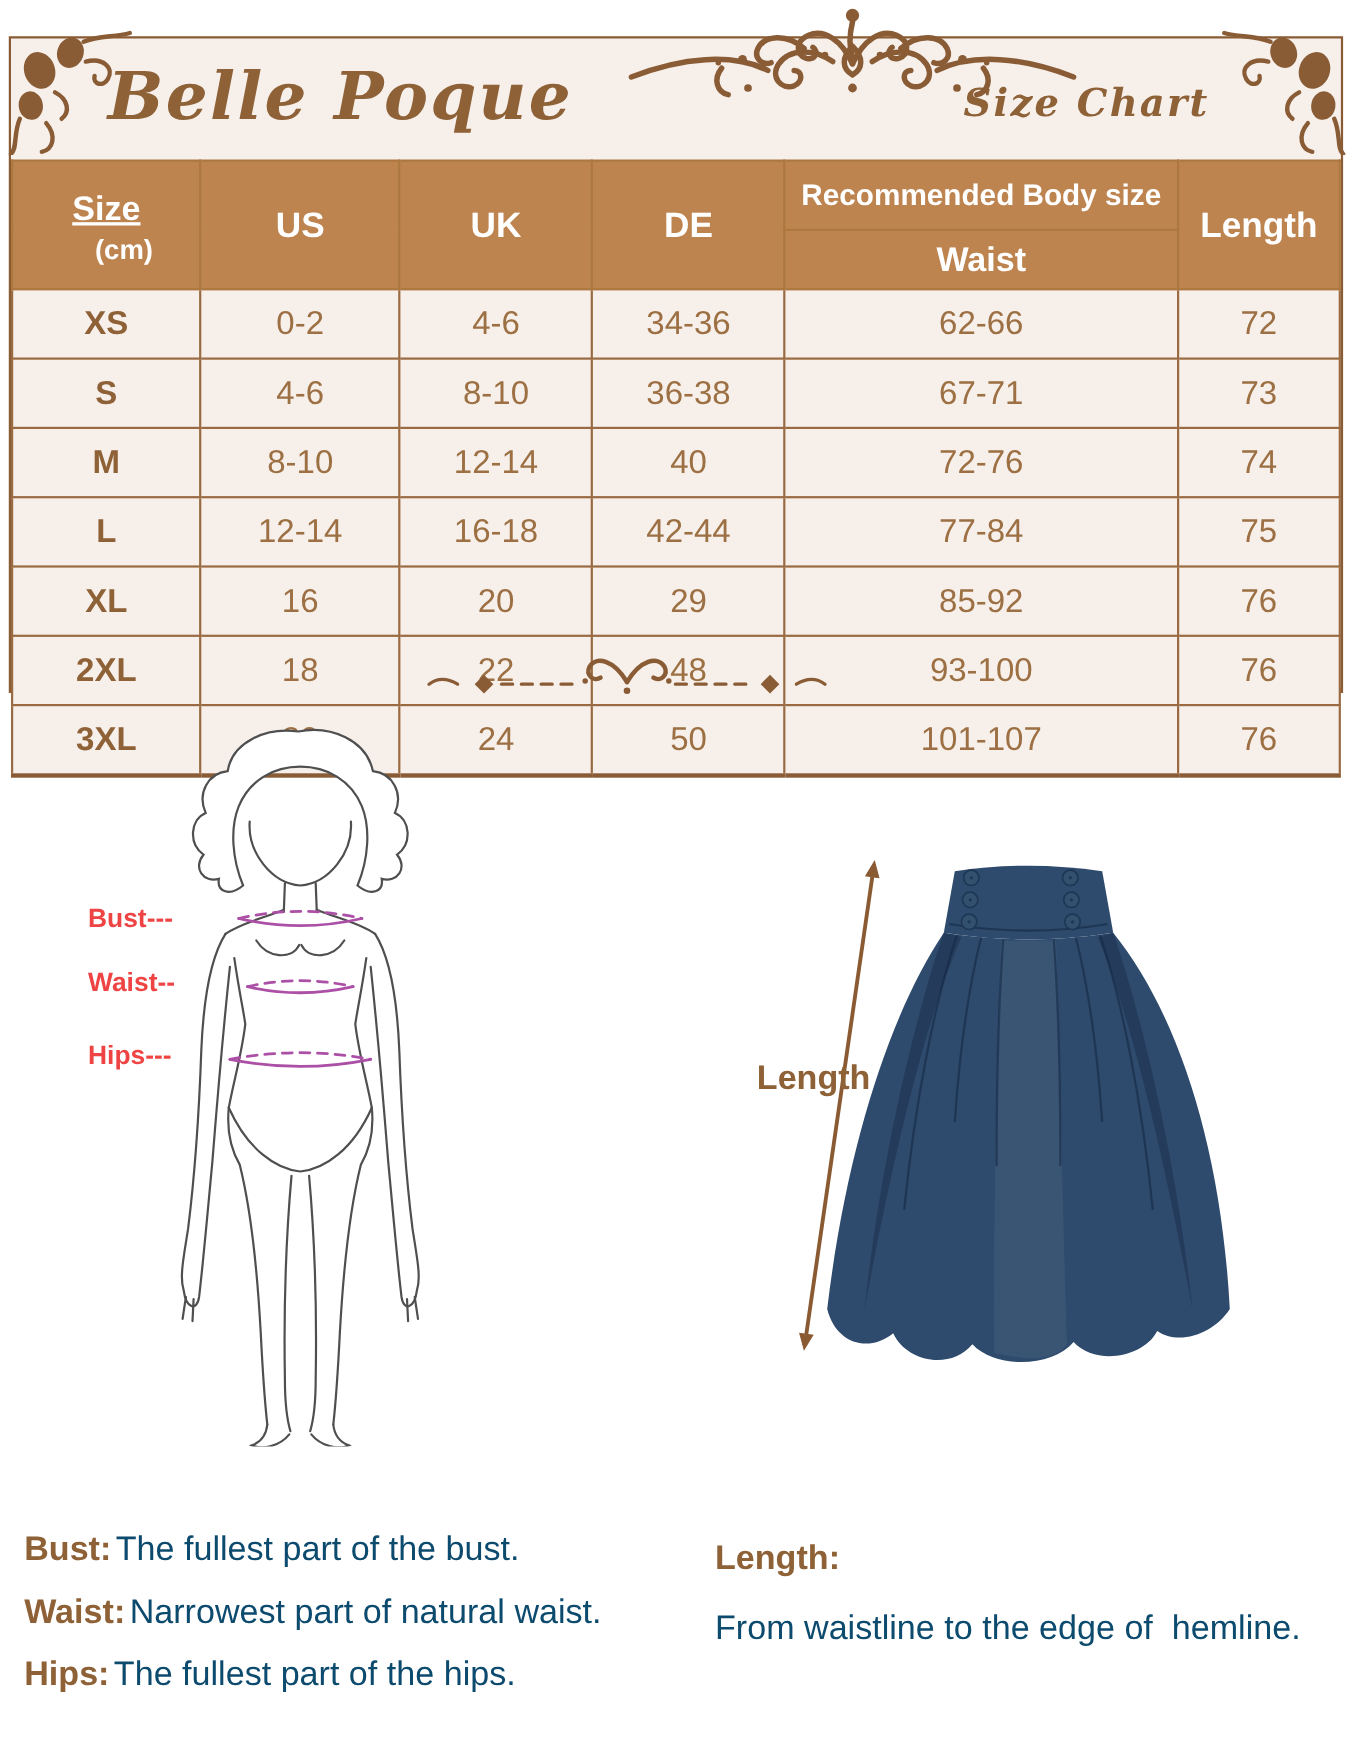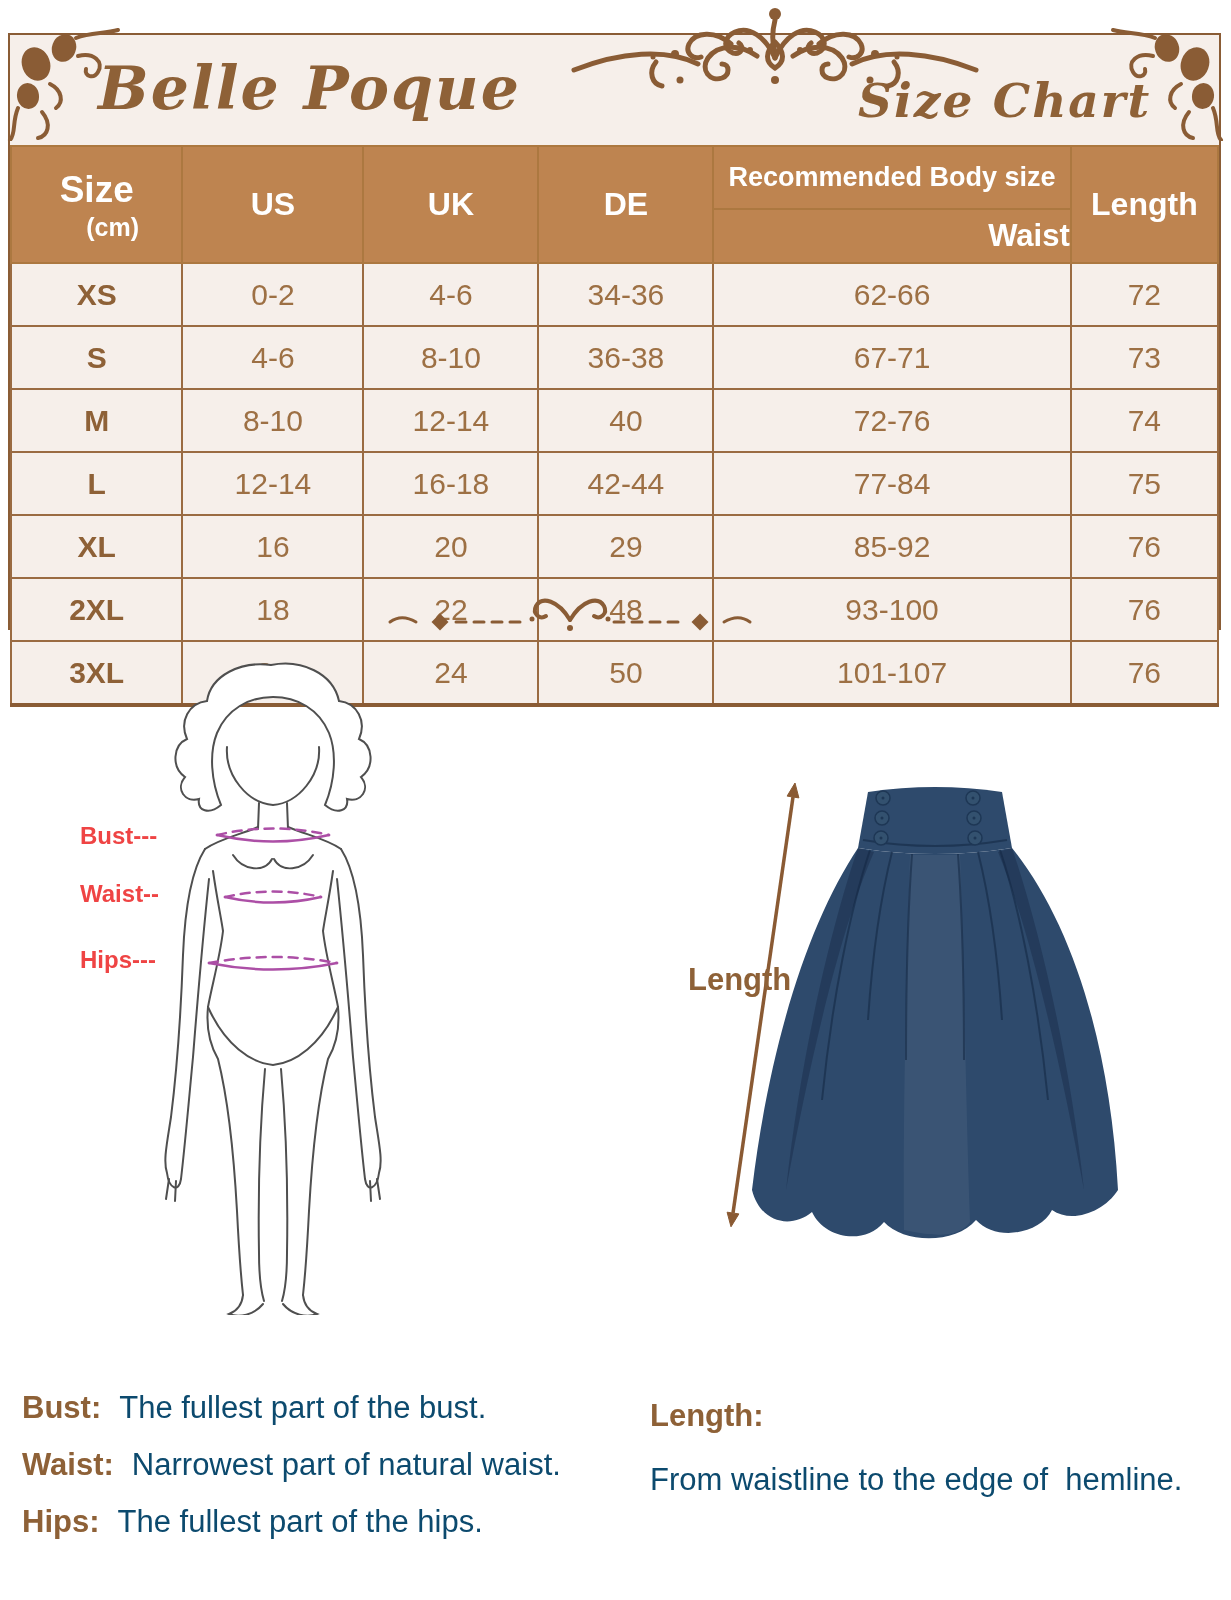--- a/index.html
+++ b/index.html
@@ -3,44 +3,44 @@
 <meta charset="utf-8">
 <style>
   html,body{margin:0;padding:0;background:#fff;}
   .page{position:relative;width:1231px;height:1600px;background:#ffffff;overflow:hidden;
         font-family:"Liberation Sans",sans-serif;}
   
   .frame{position:absolute;left:8px;top:33px;width:1209px;height:590px;background:#F6EFEA;
          border:2px solid #8A5C35;border-bottom-width:5px;z-index:1;}
   .brand{position:absolute;left:88px;top:18px;font-family:"DejaVu Serif",serif;font-style:italic;
          font-weight:bold;font-size:60px;color:#8E6137;letter-spacing:2px;}
-  .chart-title{position:absolute;left:848px;top:38px;font-family:"DejaVu Serif",serif;font-style:italic;
-         font-weight:bold;font-size:47px;color:#8E6137;letter-spacing:2px;}
+  .chart-title{position:absolute;left:866px;top:38px;font-family:"DejaVu Serif",serif;font-style:italic;
+         font-weight:bold;font-size:35px;color:#8E6137;letter-spacing:2px;}
   .orn{position:absolute;z-index:3;}
   
   .size-table{position:absolute;left:0;top:110px;width:100%;border-collapse:collapse;table-layout:fixed;}
   .size-table th{background:#BE8450;color:#fff;font-weight:bold;border:2px solid #AC7840;
                  text-align:center;vertical-align:middle;padding:0;}
   .size-table thead tr:first-child th{height:61px;}
-  .size-table thead tr:last-child th{height:52px;text-align:right;}
-  .h-main{font-size:37px;line-height:34px;margin-top:4px;}
+  .size-table thead tr:last-child th{height:52px;}
+  .h-main{font-size:31px;line-height:34px;margin-top:4px;text-decoration:underline;}
   .h-sub{font-size:25px;line-height:28px;margin-top:6px;padding-left:32px;}
   .h-std{font-size:32px;margin-left:36px;}
   .h-rec{font-size:27px;}
   .h-waist{font-size:31px;}
   .size-table td{border:2px solid #9A6B42;background:#F6EFEA;color:#9D7044;font-size:30px;
                  height:41px;text-align:center;vertical-align:middle;padding:10px;}
   .size-table td.c-size{font-weight:bold;color:#8E6137;}
   .size-table tbody tr:last-child td{border-bottom:4px solid #8A5C35;}
   
   .fig-label{position:absolute;font-size:24px;font-weight:bold;color:#ef4444;z-index:2;}
   .len-label{position:absolute;left:688px;top:962px;font-size:31px;font-weight:bold;color:#8E6137;z-index:4;}
   
   .defs{position:absolute;left:22px;top:1390px;z-index:2;}
-  .def-row{display:flex;gap:18px;height:57px;align-items:flex-start;}
+  .def-row{display:flex;gap:4px;height:57px;align-items:flex-start;}
   .def-label{font-size:31px;font-weight:bold;color:#8E6137;}
   .def-text{font-size:31px;color:#0c4a6e;}
   .defs-right{position:absolute;left:650px;top:1398px;z-index:2;}
   .defs-right .def-text{display:block;margin-top:28px;white-space:pre-wrap;}
   svg{display:block;}
 </style>
 </head>
 <body>
 
 <div class="page">

